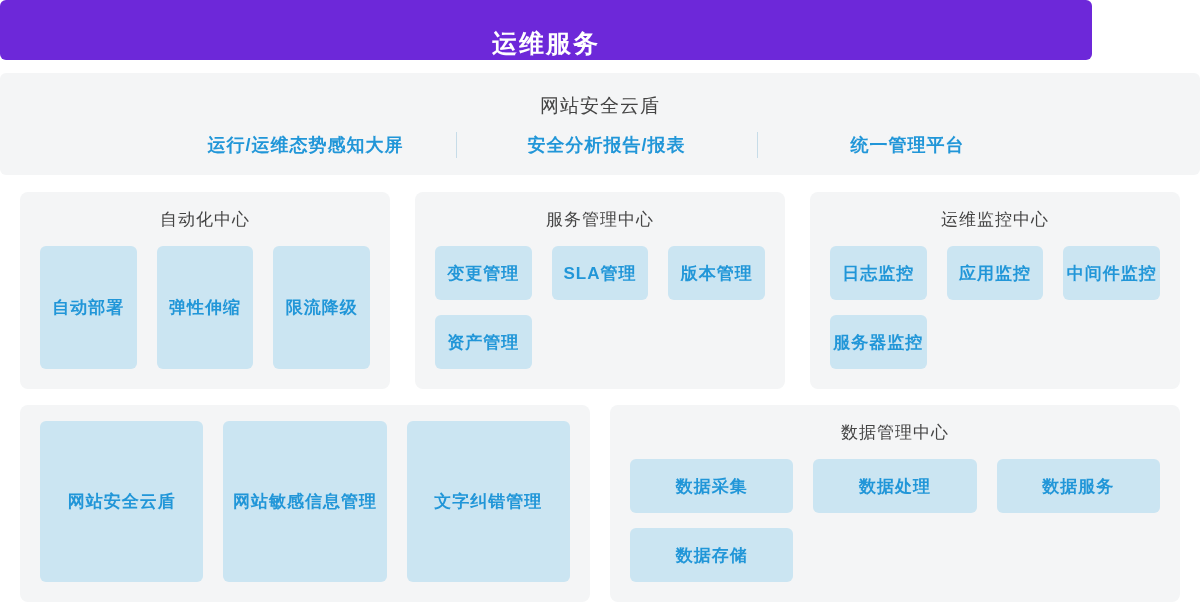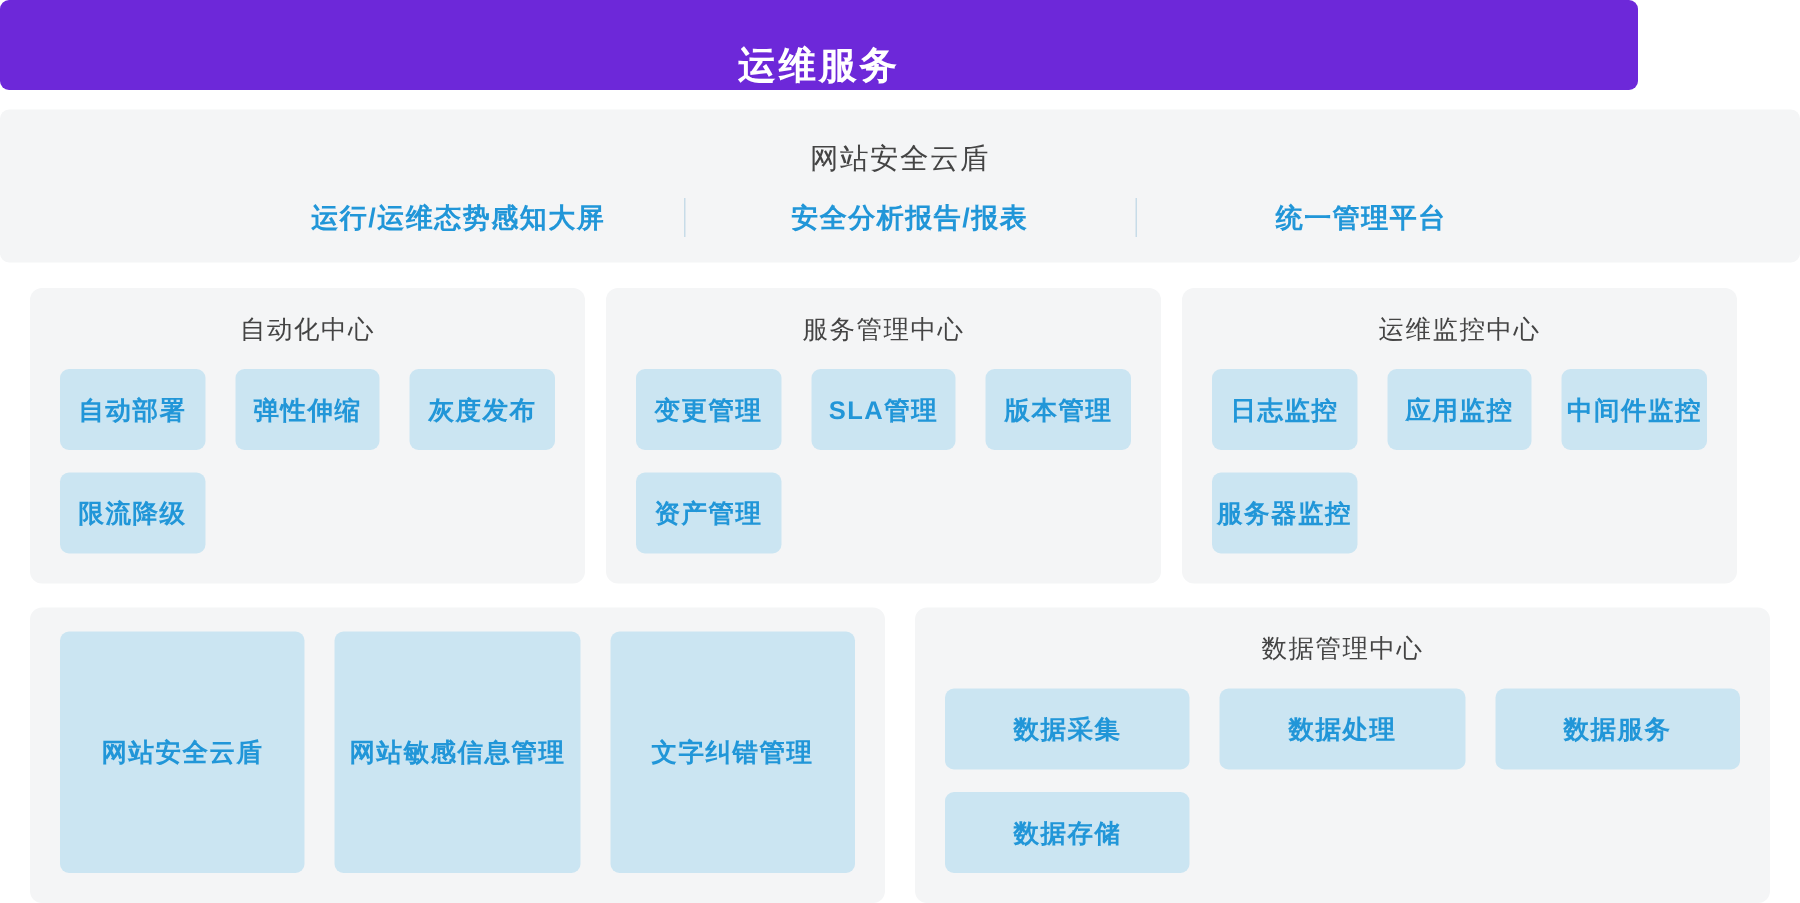--- a/index.html
+++ b/index.html
@@ -86,21 +86,21 @@
   }
 
   
   .row {
     position: absolute;
     left: 20px;
     display: flex;
   }
   .row-top {
     top: 192px;
-    gap: 14px;
+    gap: 25px;
   }
   .row-bottom {
     top: 405px;
     gap: 20px;
   }
 
   .panel {
     background: #f4f5f6;
     border-radius: 8px;
     box-sizing: border-box;
@@ -170,21 +170,20 @@
     </div>
   </div>
 
   <div class="row row-top">
 
     <div class="panel panel-3">
       <div class="panel-title">自动化中心</div>
       <div class="chips">
         <div class="chip">自动部署</div>
         <div class="chip">弹性伸缩</div>
-        <div class="chip">灰度发布</div>
         <div class="chip">限流降级</div>
       </div>
     </div>
 
     <div class="panel panel-3">
       <div class="panel-title">服务管理中心</div>
       <div class="chips">
         <div class="chip">变更管理</div>
         <div class="chip">SLA管理</div>
         <div class="chip">版本管理</div>

